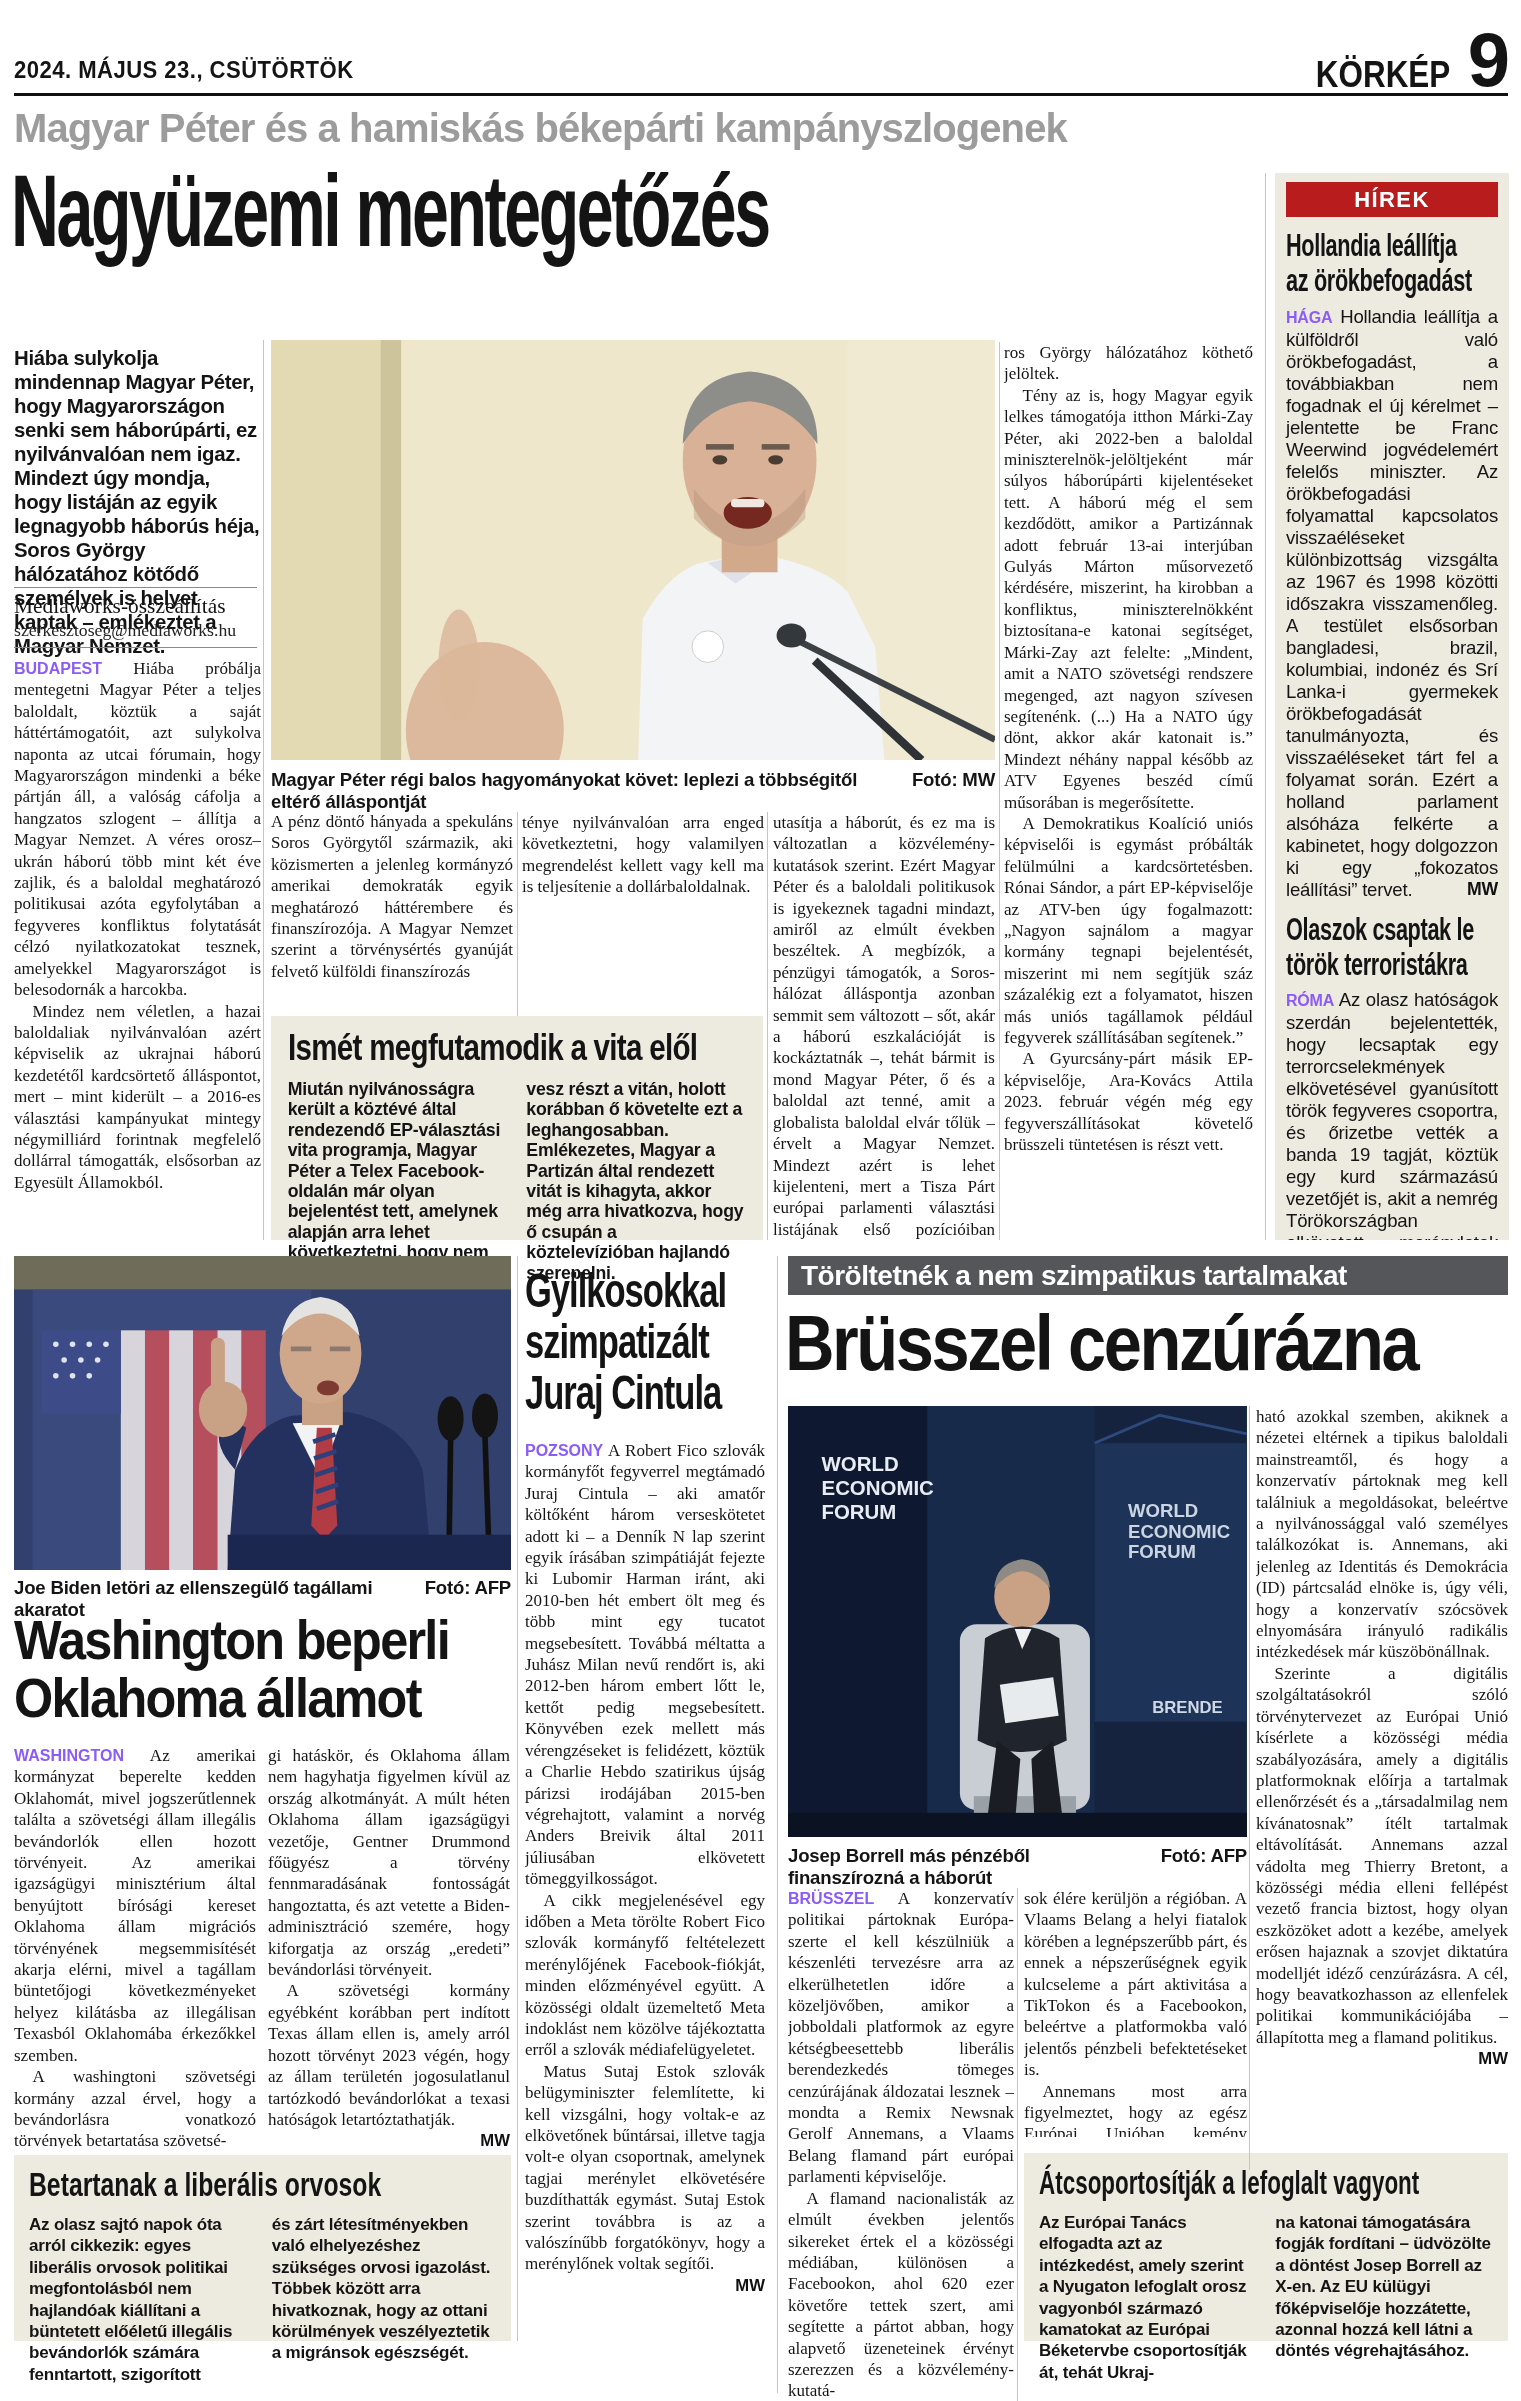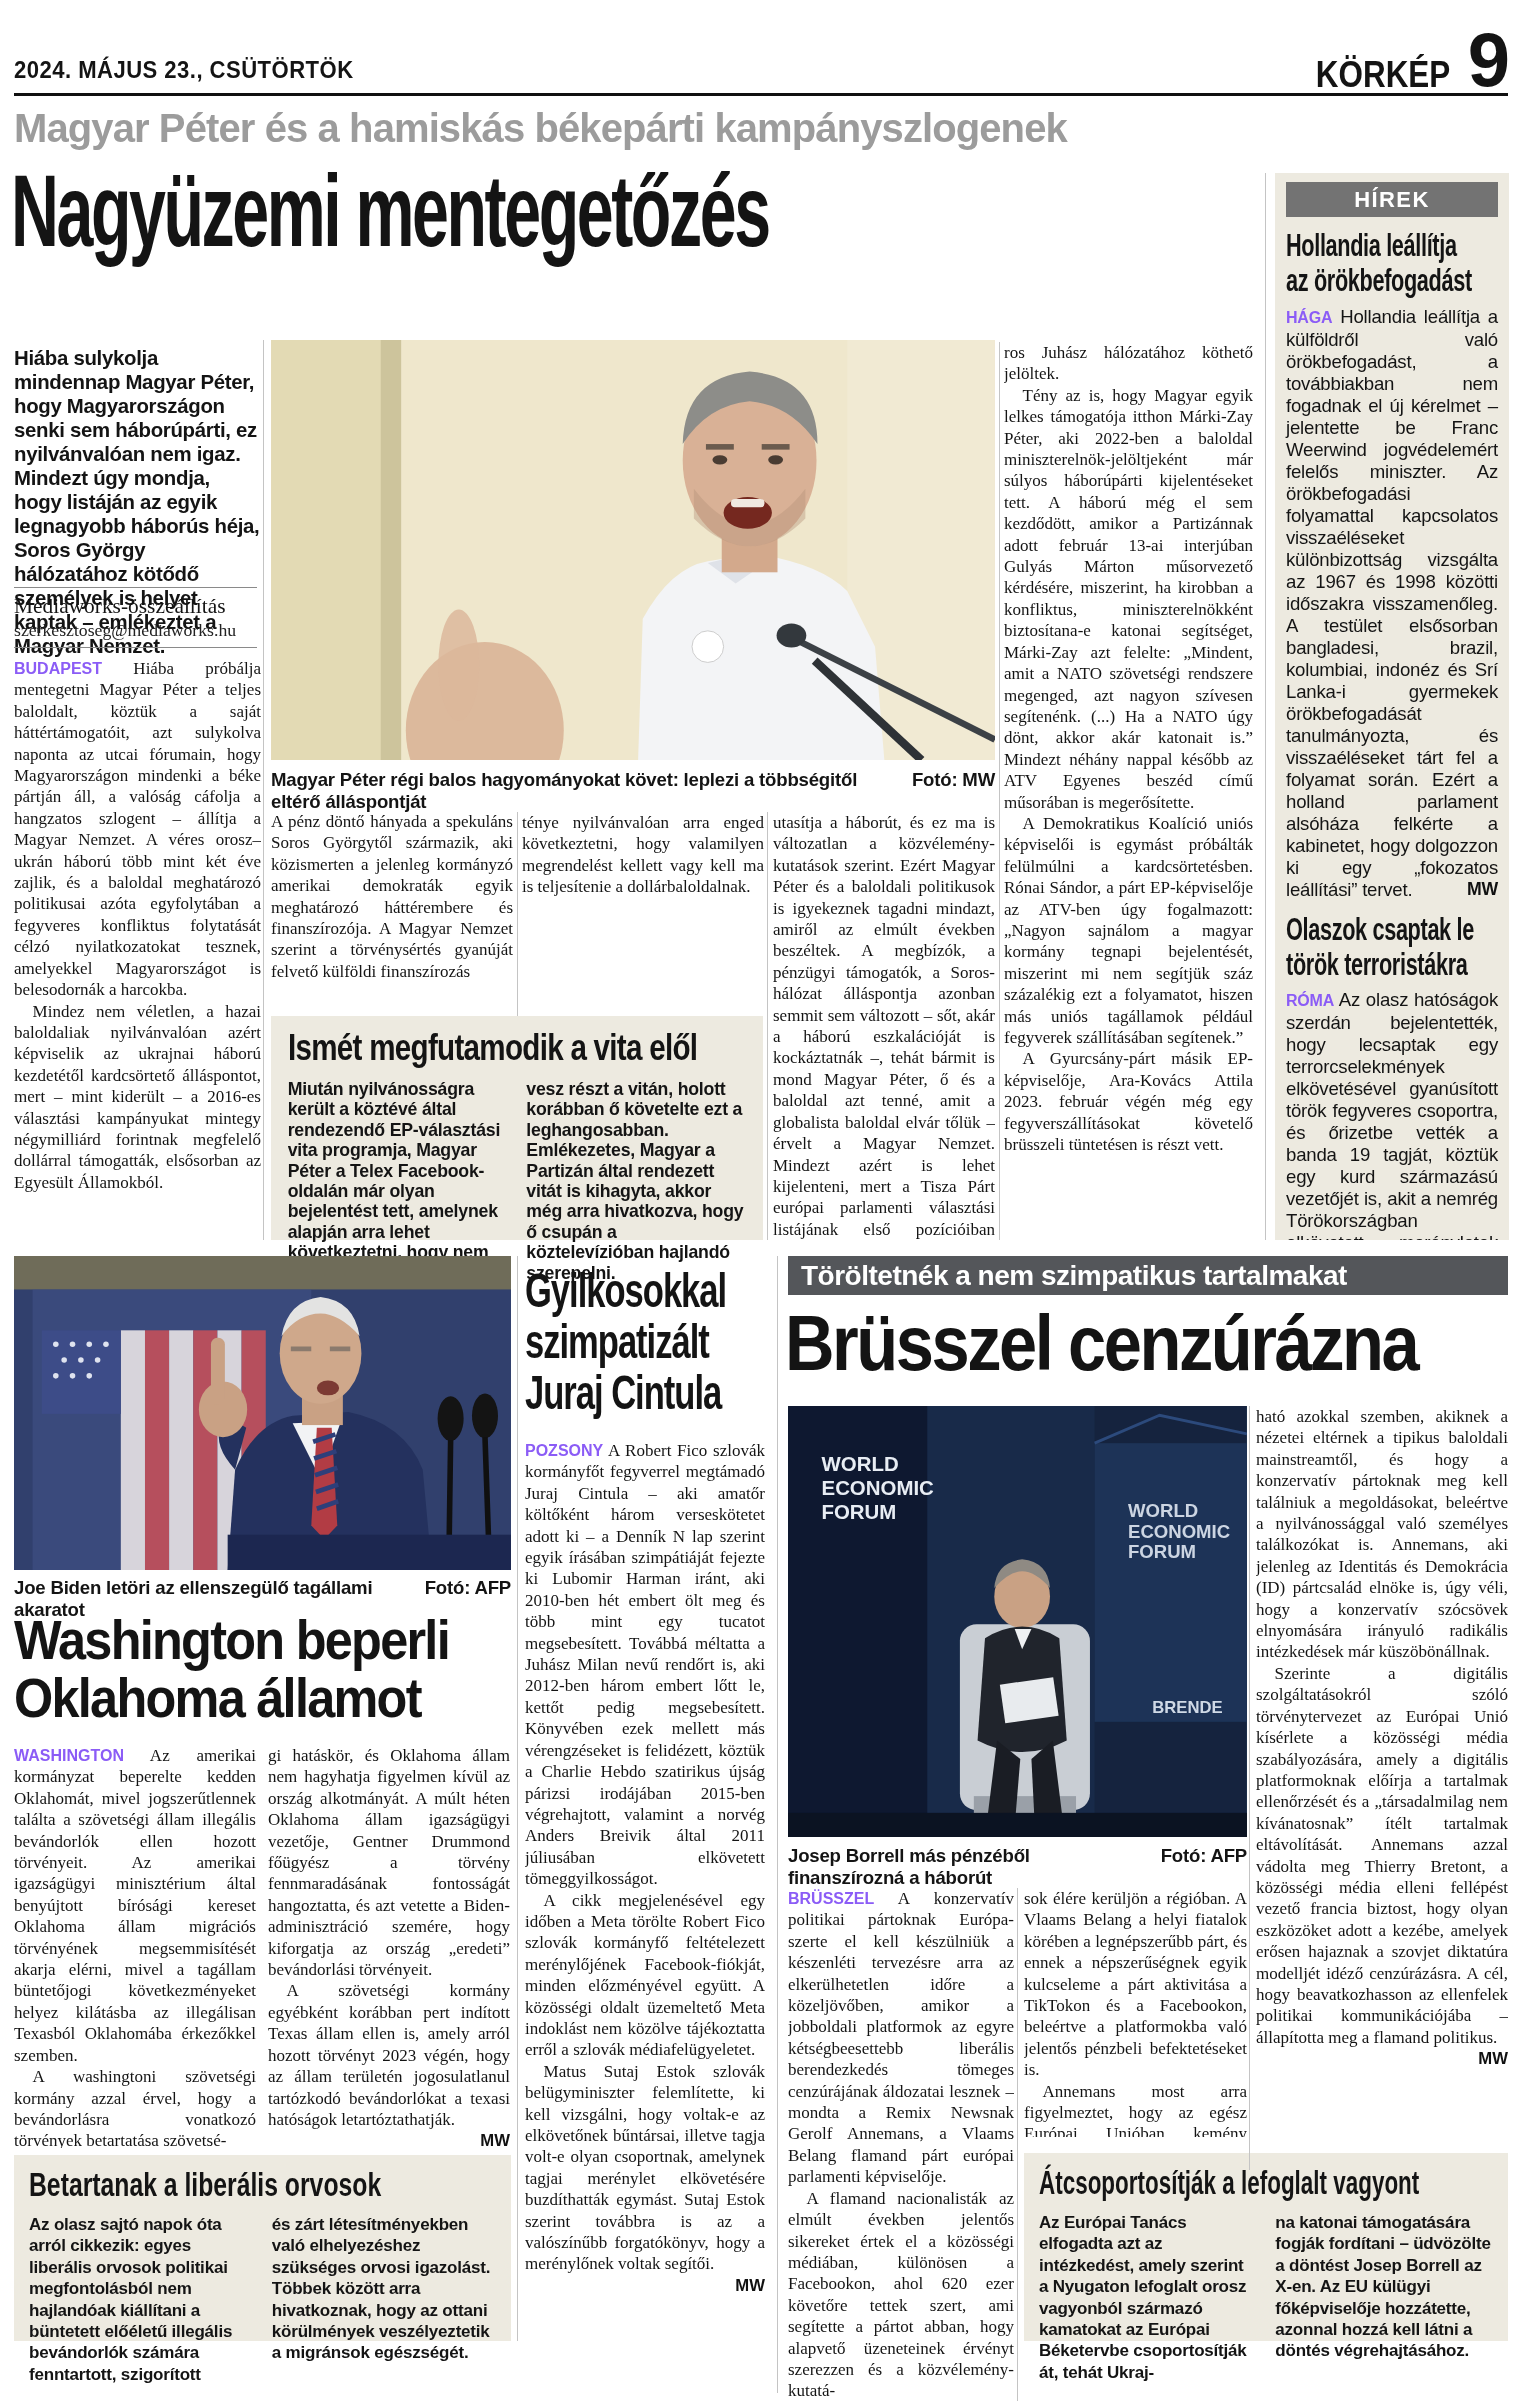--- a/index.html
+++ b/index.html
@@ -51,21 +51,21 @@
         padding:13px 16.7px;}
   #box1 .btitle{font:700 37px/1 "Liberation Sans",sans-serif;letter-spacing:-0.9px;white-space:nowrap;
         transform:scaleX(.8);transform-origin:left top;}
   .boxcols{display:flex;gap:18.6px;margin-top:13px;}
   .boxcols > div{flex:1;font:700 17.7px/20.4px "Liberation Sans",sans-serif;text-align:left;
         letter-spacing:-0.2px;overflow:hidden;}
 
   
   #sidebar{left:1275px;top:173px;width:234px;height:1067px;background:#edeae0;box-sizing:border-box;
         padding:9.3px 11px;overflow:hidden;}
-  #hirek-bar{background:#737373;color:#fff;text-align:center;font:700 22px/35px "Liberation Sans",sans-serif;
+  #hirek-bar{background:#b91c1c;color:#fff;text-align:center;font:700 22px/35px "Liberation Sans",sans-serif;
         letter-spacing:1.4px;height:35px;}
   .side-title{font:700 31px/35px "Liberation Sans",sans-serif;letter-spacing:-0.5px;margin-top:11px;}
   .side-title div{white-space:nowrap;transform:scaleX(.7);transform-origin:left top;}
   .side-body{font-family:"Liberation Sans",sans-serif;font-size:18.6px;line-height:22px;
         text-align:justify;margin-top:7.4px;letter-spacing:-0.2px;}
   .side-body .sig{font-size:17.7px;}
 
   
   #photo2{left:14px;top:1256px;width:497px;height:314px;}
   #cap2{left:14px;top:1577px;width:497px;}
@@ -167,21 +167,21 @@
   <div class="abs body" id="col2">
     <p>A pénz döntő hányada a spekuláns Soros Györgytől származik, aki közismerten a jelenleg kormányzó amerikai demokraták egyik meghatározó háttérembere és finanszírozója. A Magyar Nemzet szerint a törvénysértés gyanúját felvető külföldi finanszírozás</p>
   </div>
   <div class="abs body" id="col3">
     <p>ténye nyilvánvalóan arra enged következtetni, hogy valamilyen megrendelést kellett vagy kell ma is teljesítenie a dollárbaloldalnak.</p>
   </div>
   <div class="abs body" id="col4">
     <p>utasítja a háborút, és ez ma is változatlan a közvélemény-kutatások szerint. Ezért Magyar Péter és a baloldali politikusok is igyekeznek tagadni mindazt, amiről az elmúlt években beszéltek. A megbízók, a pénzügyi támogatók, a Soros-hálózat álláspontja azonban semmit sem változott – sőt, akár a háború eszkalációját is kockáztatnák –, tehát bármit is mond Magyar Péter, ő és a baloldal azt tenné, amit a globalista baloldal elvár tőlük – érvelt a Magyar Nemzet. Mindezt azért is lehet kijelenteni, mert a Tisza Párt európai parlamenti választási listájának első pozícióiban megtalálhatók a So-</p>
   </div>
   <div class="abs body" id="col5">
-    <p>ros Juhász hálózatához köthető jelöltek.</p>
+    <p>ros György hálózatához köthető jelöltek.</p>
     <p>Tény az is, hogy Magyar egyik lelkes támogatója itthon Márki-Zay Péter, aki 2022-ben a baloldal miniszterelnök-jelöltjeként már súlyos háborúpárti kijelentéseket tett. A háború még el sem kezdődött, amikor a Partizánnak adott február 13-ai interjúban Gulyás Márton műsorvezető kérdésére, miszerint, ha kirobban a konfliktus, miniszterelnökként biztosítana-e katonai segítséget, Márki-Zay azt felelte: „Mindent, amit a NATO szövetségi rendszere megenged, azt nagyon szívesen segítenénk. (...) Ha a NATO úgy dönt, akkor akár katonait is.” Mindezt néhány nappal később az ATV Egyenes beszéd című műsorában is megerősítette.</p>
     <p>A Demokratikus Koalíció uniós képviselői is egymást próbálták felülmúlni a kardcsörtetésben. Rónai Sándor, a párt EP-képviselője az ATV-ben úgy fogalmazott: „Nagyon sajnálom a magyar kormány tegnapi bejelentését, miszerint mi nem segítjük száz százalékig ezt a folyamatot, hiszen más uniós tagállamok például fegyverek szállításában segítenek.”</p>
     <p>A Gyurcsány-párt másik EP-képviselője, Ara-Kovács Attila 2023. február végén még egy fegyverszállításokat követelő brüsszeli tüntetésen is részt vett.</p>
   </div>
 
   <div class="abs" id="box1">
     <div class="btitle">Ismét megfutamodik a vita elől</div>
     <div class="boxcols">
       <div>Miután nyilvánosságra került a köztévé által rendezendő EP-választási vita programja, Magyar Péter a Telex Facebook-oldalán már olyan bejelentést tett, amelynek alapján arra lehet következtetni, hogy nem</div>
       <div>vesz részt a vitán, holott korábban ő követelte ezt a leghangosabban. Emlékezetes, Magyar a Partizán által rendezett vitát is kihagyta, akkor még arra hivatkozva, hogy ő csupán a köztelevízióban hajlandó szerepelni.</div>

